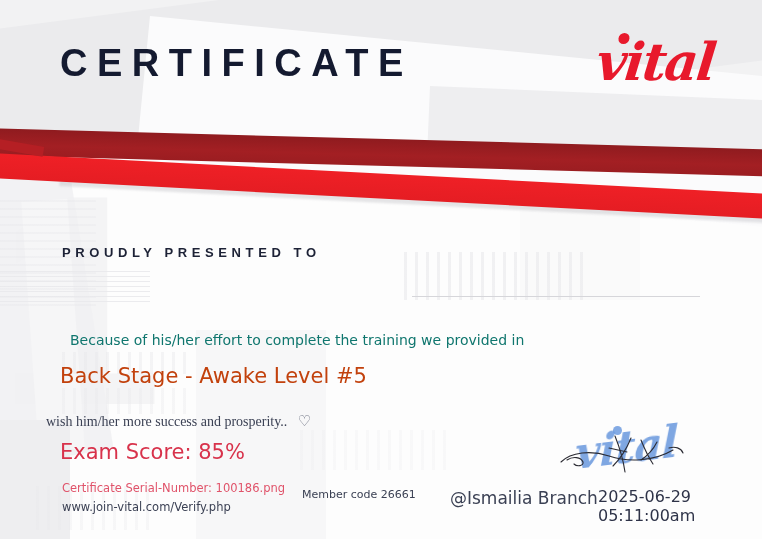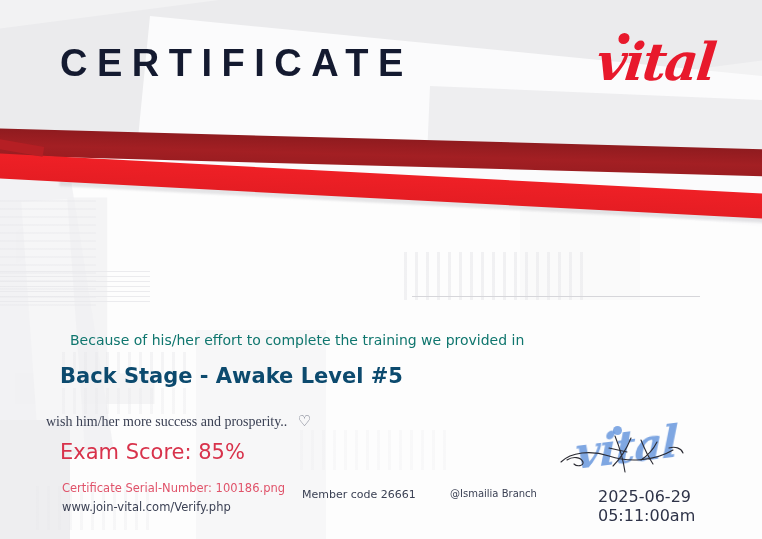--- a/index.html
+++ b/index.html
@@ -204,23 +204,22 @@
     position: absolute;
     left: 70px; top: 332px;
     font-size: 14px;
     color: #0f766e;
     font-family: "DejaVu Sans", sans-serif;
   }
   .course-name {
     position: absolute;
     left: 60px; top: 364px;
     font-size: 21px;
-    color: #0c4a6e;
-    font-family: "DejaVu Sans", sans-serif;
-    font-weight: bold;
+    color: #c2410c;
+    font-family: "DejaVu Sans", sans-serif;
   }
   .wish-line {
     position: absolute;
     left: 46px; top: 412px;
     font-size: 14px;
     color: #3b4154;
     font-family: Liberation Serif, serif;
   }
   .heart {
     display: inline-block;
@@ -253,21 +252,21 @@
   .member-code {
     position: absolute;
     left: 302px; top: 488px;
     font-size: 11px;
     color: #3b4154;
     font-family: "DejaVu Sans", sans-serif;
   }
   .branch {
     position: absolute;
     left: 450px; top: 488px;
-    font-size: 10px;
+    font-size: 17px;
     color: #3b4154;
     font-family: "DejaVu Sans", sans-serif;
   }
   .timestamp {
     position: absolute;
     left: 598px; top: 487px;
     font-size: 16px;
     color: #2e3348;
     font-family: "DejaVu Sans", sans-serif;
   }
@@ -337,20 +336,21 @@
     <div class="hatch hatch-f"></div>
   </div>
 
   <div class="header-title">CERTIFICATE</div>
 
   <div class="logo">
     <span class="dot"></span>
     <span>vital</span>
   </div>
 
+  <div class="presented-to">PROUDLY PRESENTED TO</div>
   <div class="name-rule"></div>
 
   <div class="body-line">Because of his/her effort to complete the training we provided in</div>
   <div class="course-name">Back Stage - Awake Level #5</div>
 
   <div class="wish-line">
     <span>wish him/her more success and prosperity..</span>
     <span class="heart">♡</span>
   </div>
 

